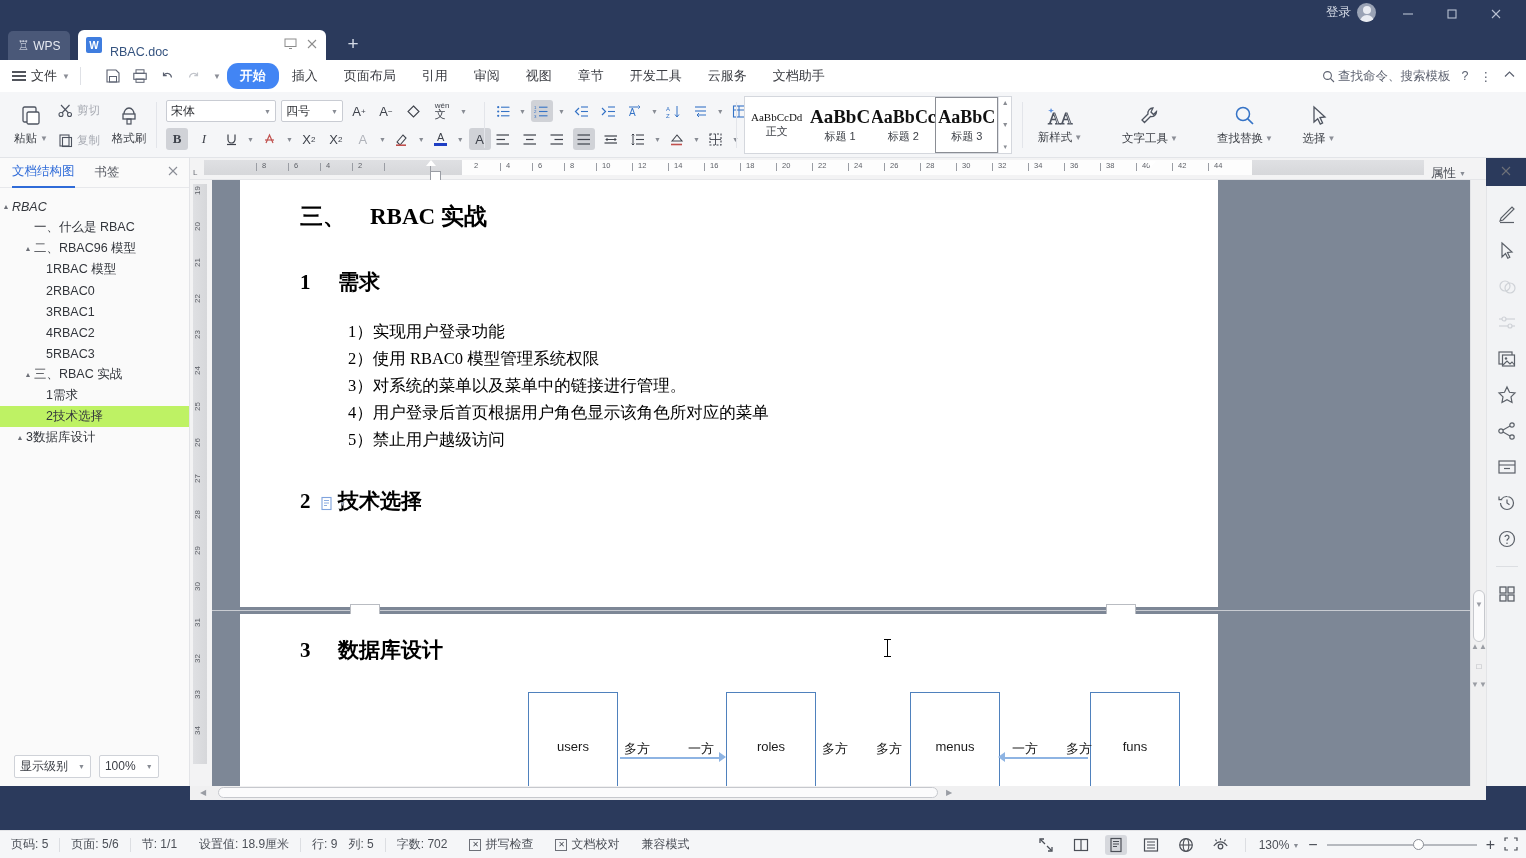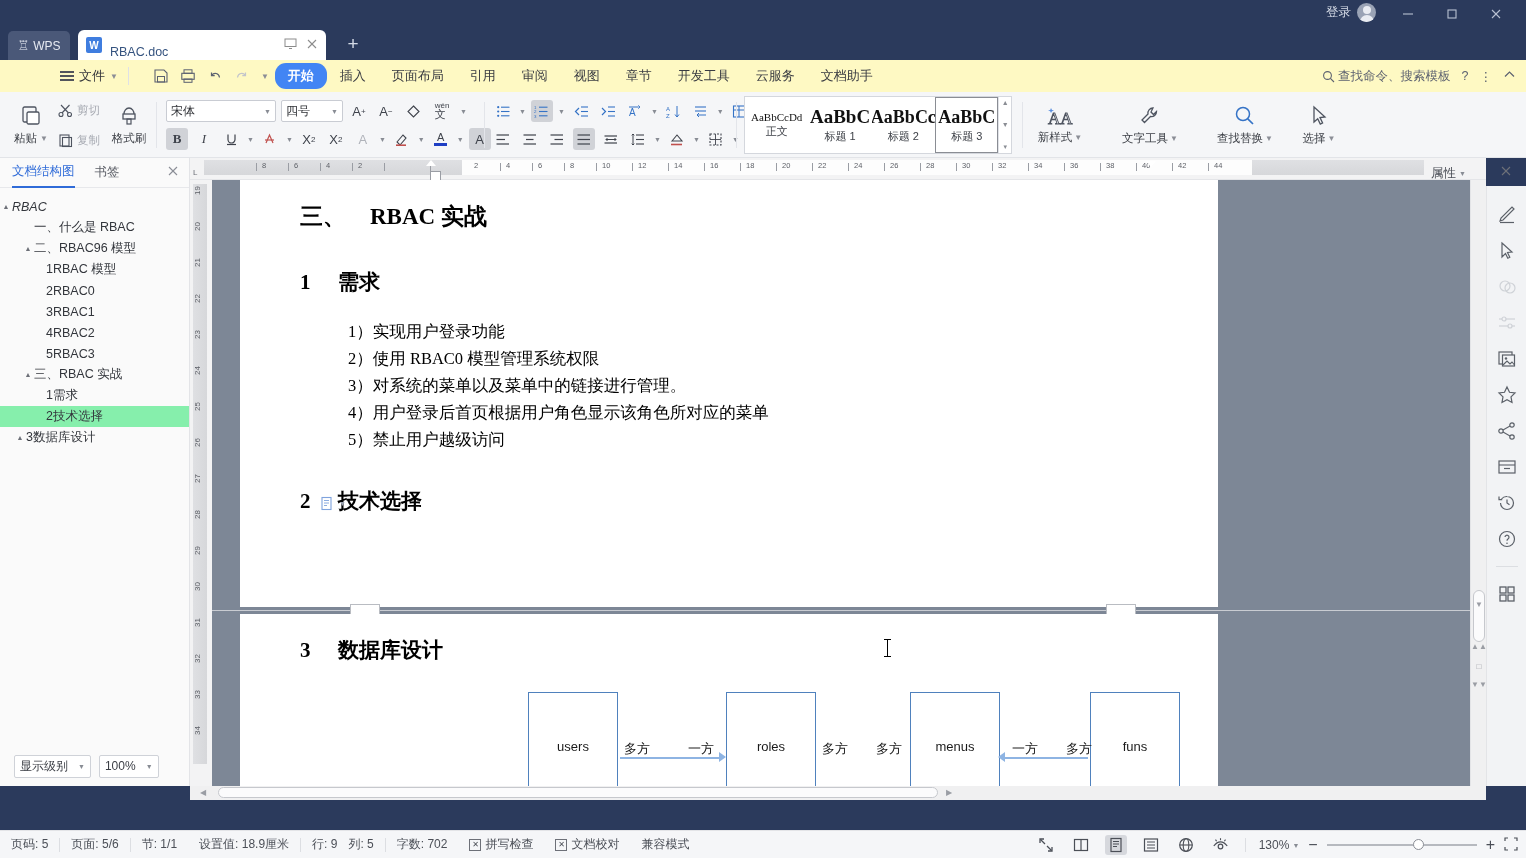--- a/index.html
+++ b/index.html
@@ -73,21 +73,21 @@
     position: absolute; left: 342px; top: 6px; width: 22px; height: 22px;
     color: #d4dae6; font-size: 19px; line-height: 20px; text-align: center;
   }
   .restore-ico {
     position: absolute; right: 14px; top: 34px; color: #b9c1d2; font-size: 13px;
   }
 
   
   .menubar {
     position: absolute; left: 0; top: 60px; width: 1526px; height: 32px;
-    background: #fef9c3; display: flex; align-items: center; padding-left: 48px;
+    background: #ffffff; display: flex; align-items: center;
   }
   .file-menu {
     display: flex; align-items: center; gap: 5px; margin-left: 12px;
     font-size: 13px; color: #37383c;
   }
   .hamburger { display: inline-flex; flex-direction: column; gap: 2.5px; }
   .hamburger i { display: block; width: 14px; height: 1.6px; background: #52555c; }
   .caret-s { font-size: 8px; color: #8b8e96; }
   .qat { display: flex; align-items: center; gap: 11px; margin-left: 14px; }
   .qat .qi { color: #5b6170; display: flex; align-items: center; }
@@ -170,21 +170,21 @@
     border-bottom: 1px solid #e7e8eb;
   }
   .lp-tab { font-size: 12.5px; color: #5a5d65; padding-bottom: 6px; margin-top: 6px; }
   .lp-tab.active { color: #2f6bd8; border-bottom: 2px solid #2f6bd8; }
   .lp-close { position: absolute; right: 10px; top: 7px; color: #8b8e96; font-size: 13px; }
   .tree { padding: 8px 0 0 0; }
   .tnode {
     height: 21px; display: flex; align-items: center; font-size: 12.5px; color: #33363c;
     padding-right: 6px;
   }
-  .tnode.sel { background: #86efac; }
+  .tnode.sel { background: #bef264; }
   .tri {
     width: 12px; font-size: 7px; color: #6d7078; display: inline-flex;
     align-items: center; justify-content: center; flex: 0 0 12px;
   }
   .lp-foot {
     position: absolute; left: 0; bottom: 0; width: 190px; height: 40px;
     display: flex; align-items: center; gap: 8px; padding-left: 14px;
   }
   .combo {
     height: 23px; border: 1px solid #cfd2d8; background: #fff; border-radius: 2px;

